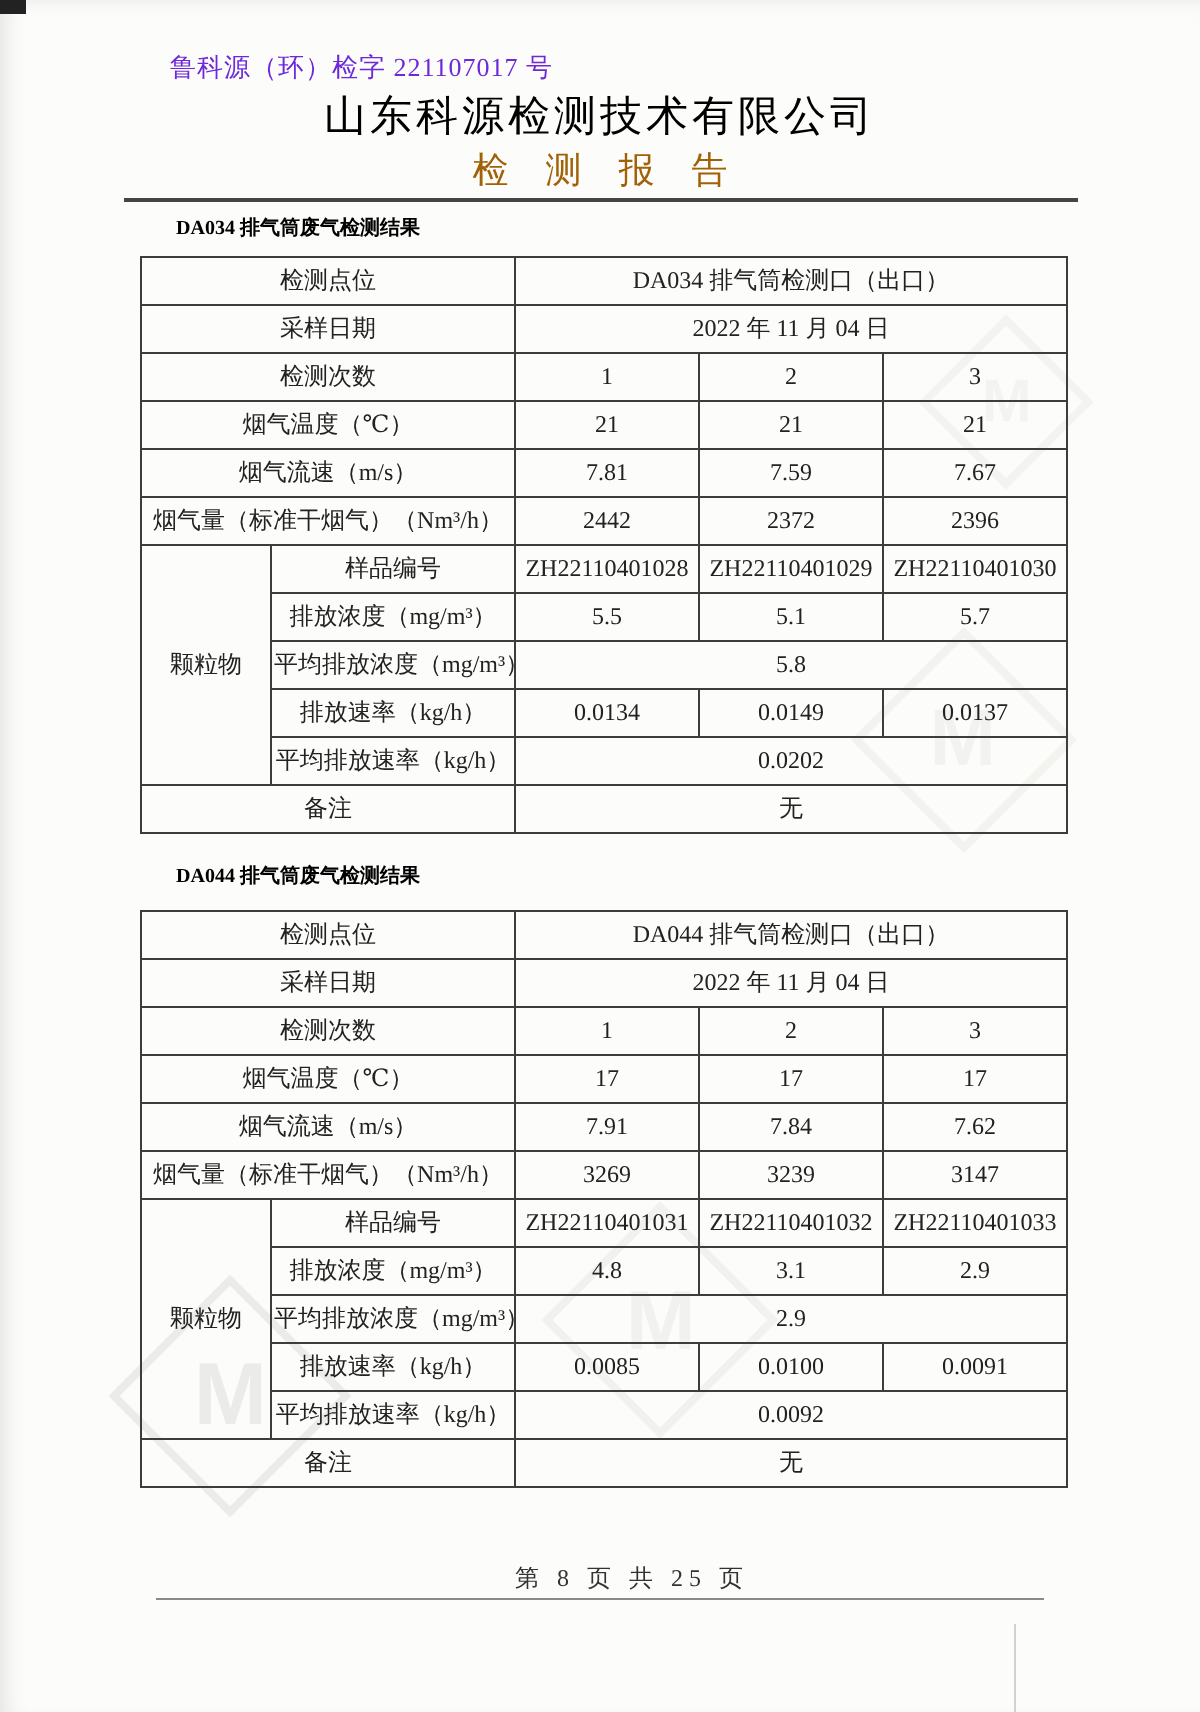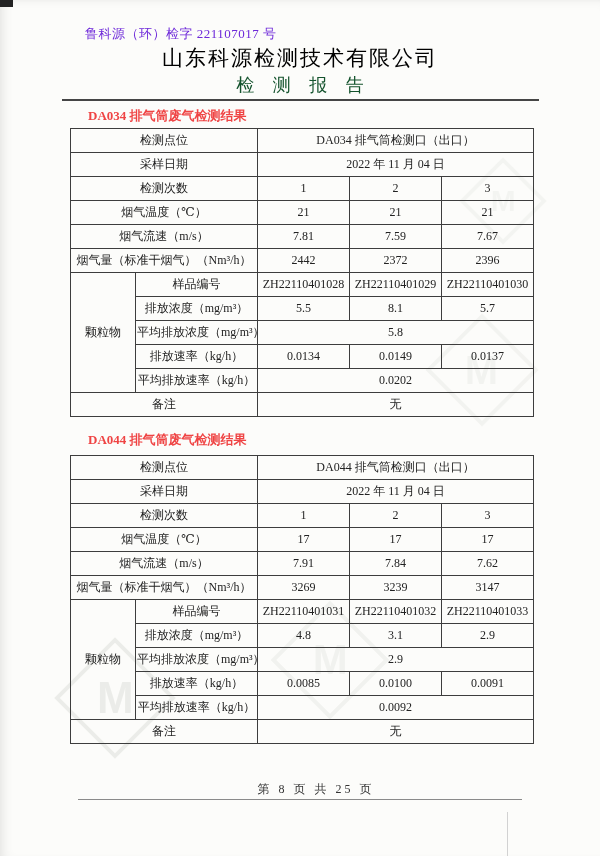--- a/index.html
+++ b/index.html
@@ -28,31 +28,31 @@
   }
 
   .company-name {
     position:absolute; top:44px; left:0; width:100%;
     text-align:center; font-size:21px; letter-spacing:2px; color:#000000;
   }
 
   .report-title {
     position:absolute; top:73px; left:0; width:100%;
     text-align:center; font-size:18px; letter-spacing:7px; text-indent:7px;
-    color:#14532d;
+    color:#a16207;
   }
 
   .title-rule {
     position:absolute; left:62px; top:99px;
     width:477px; height:2px; background:#454545;
   }
 
   .section-title {
     position:absolute; left:88px;
-    font-size:13px; font-weight:bold; color:#ef4444;
+    font-size:10px; font-weight:bold; color:#000000;
     white-space:nowrap;
   }
   .section-title.s1 { top:107px; }
   .section-title.s2 { top:431px; }
 
   table.results {
     position:absolute; left:70px;
     width:463px;
     border-collapse:collapse; table-layout:fixed;
   }
@@ -178,21 +178,21 @@
     <tr>
       <td rowspan="5" class="lbl">颗粒物</td>
       <td class="sub">样品编号</td>
       <td class="sample">ZH22110401028</td>
       <td class="sample">ZH22110401029</td>
       <td class="sample">ZH22110401030</td>
     </tr>
     <tr>
       <td class="sub">排放浓度（mg/m³）</td>
       <td class="val">5.5</td>
-      <td class="val">8.1</td>
+      <td class="val">5.1</td>
       <td class="val">5.7</td>
     </tr>
     <tr>
       <td class="sub tight">平均排放浓度（mg/m³）</td>
       <td colspan="3" class="val">5.8</td>
     </tr>
     <tr>
       <td class="sub">排放速率（kg/h）</td>
       <td class="val">0.0134</td>
       <td class="val">0.0149</td>

